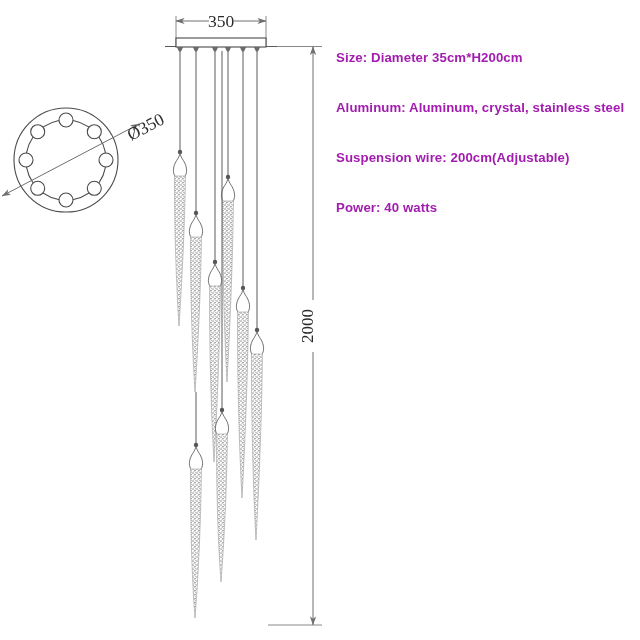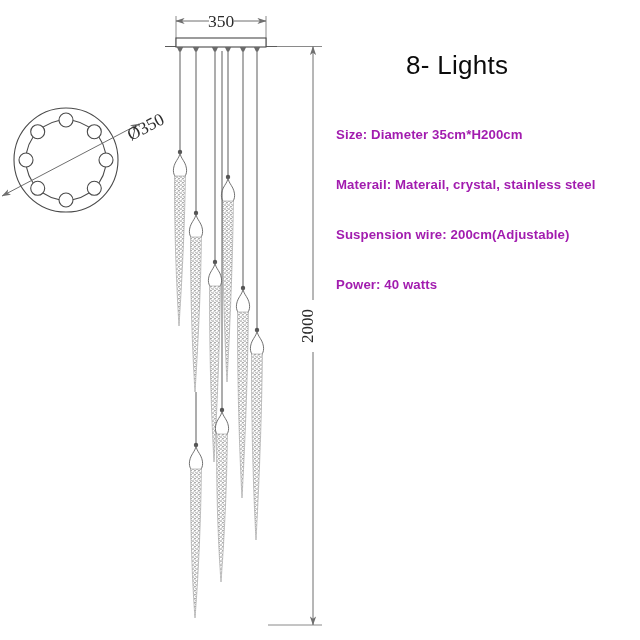--- a/index.html
+++ b/index.html
@@ -199,25 +199,24 @@
         <line x1="196" y1="392" x2="196" y2="445" stroke="#6a6a6a" stroke-width="1.1"></line>
         <circle cx="196" cy="445" r="2.2" fill="#555555"></circle>
         <use href="#pendantDrop" x="196" y="445"></use>
         <path d="M190.6,469 C190.2,530 192.4,586 195,618 C197.6,586 200.8,530 201.4,469 Z" fill="url(#crystalTexture)" stroke="#9c9c9c" stroke-width="0.6"></path>
       </g>
 
     </g>
   </svg>
 
   <div class="spec-panel">
-    <h1 class="product-title">8- Lights</h1>
 
     <p class="spec-line">Size: Diameter 35cm*H200cm</p>
 
-    <p class="spec-line">Materail: Materail, crystal, stainless steel</p>
+    <p class="spec-line">Aluminum: Aluminum, crystal, stainless steel</p>
 
 
 
     <p class="spec-line">Suspension wire: 200cm(Adjustable)</p>
 
     <p class="spec-line">Power: 40 watts</p>
   </div>
 
 </div>
 

